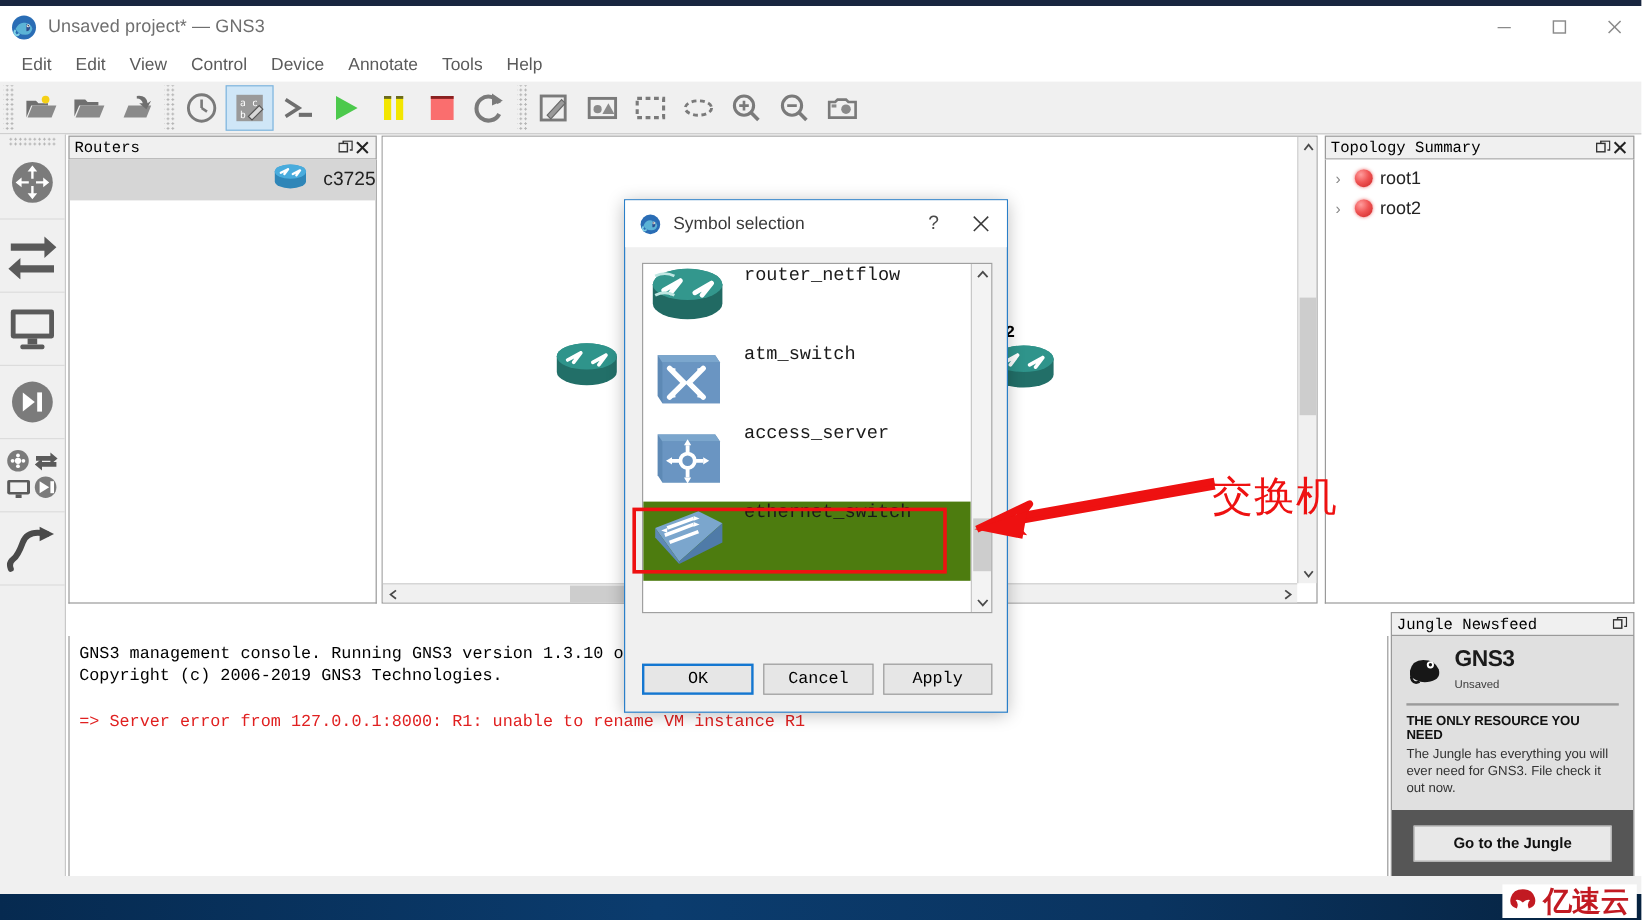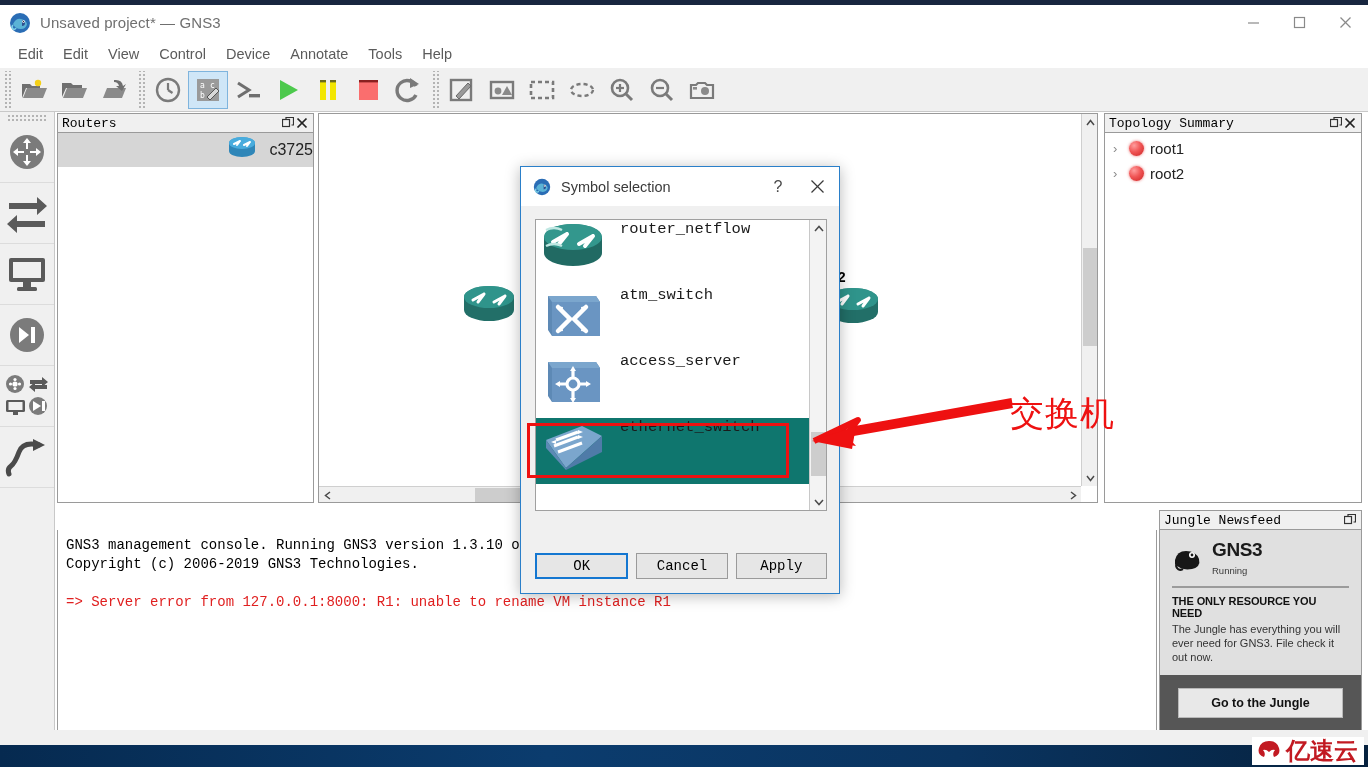--- a/index.html
+++ b/index.html
@@ -203,21 +203,21 @@
     width: 44px; height: 38px; display:flex; align-items:center; justify-content:center; color:#3a3a3a;
   }
   .dlg-listwrap {
     position: absolute; left: 14px; top: 52px; width: 292px; height: 292px;
     background: #fff; border: 1px solid #a0a0a0; overflow: hidden;
   }
   .dlg-list { position: absolute; left:0; top:0; right: 17px; bottom: 0; }
   .sym-row {
     height: 66px; display: flex; gap: 14px; padding-left: 4px; font-family: Liberation Mono, monospace;
   }
-  .sym-row.selected { background: #0f766e; }
+  .sym-row.selected { background: #4d7c0f; }
   .sym-label { font-size: 15.5px; color: #1a1a1a; }
   .dlg-vscroll {
     position: absolute; right: 0; top: 0; width: 17px; bottom: 0;
     background: #f3f3f3; border-left: 1px solid #c8c8c8;
   }
   .dlg-buttons {
     position: absolute; left: 14px; bottom: 14px; width: 292px; height: 26px;
     display: flex; gap: 8px;
   }
   .dlg-btn {
@@ -619,21 +619,21 @@
           <span>
             <svg width="34" height="30" viewBox="0 0 34 30">
               <path d="M3 16 q2-9 11-9 q10 0 13 8 q2 8-7 10 q-11 2-17-5 z" fill="#171717"></path>
               <circle cx="20" cy="11" r="3" fill="#fff"></circle>
                 <circle cx="20" cy="11" r="1.4" fill="#171717"></circle>
               <path d="M6 18 q-3 3-1 6 q2 3 6 1" stroke="#171717" stroke-width="2.2" fill="none"></path>
             </svg>
           </span>
           <span>
             <span class="jungle-gns3">GNS3</span><br>
-            <span class="jungle-sub">Running</span>
+            <span class="jungle-sub">Unsaved</span>
           </span>
         </div>
         <div class="jungle-rule"></div>
         <div class="jungle-head">THE ONLY RESOURCE YOU NEED</div>
         <div class="jungle-text">The Jungle has everything you will ever need for GNS3. File check it out now.</div>
       </div>
       <div class="jungle-cta-band">
         <div class="jungle-cta">Go to the Jungle</div>
       </div>
     </div>

